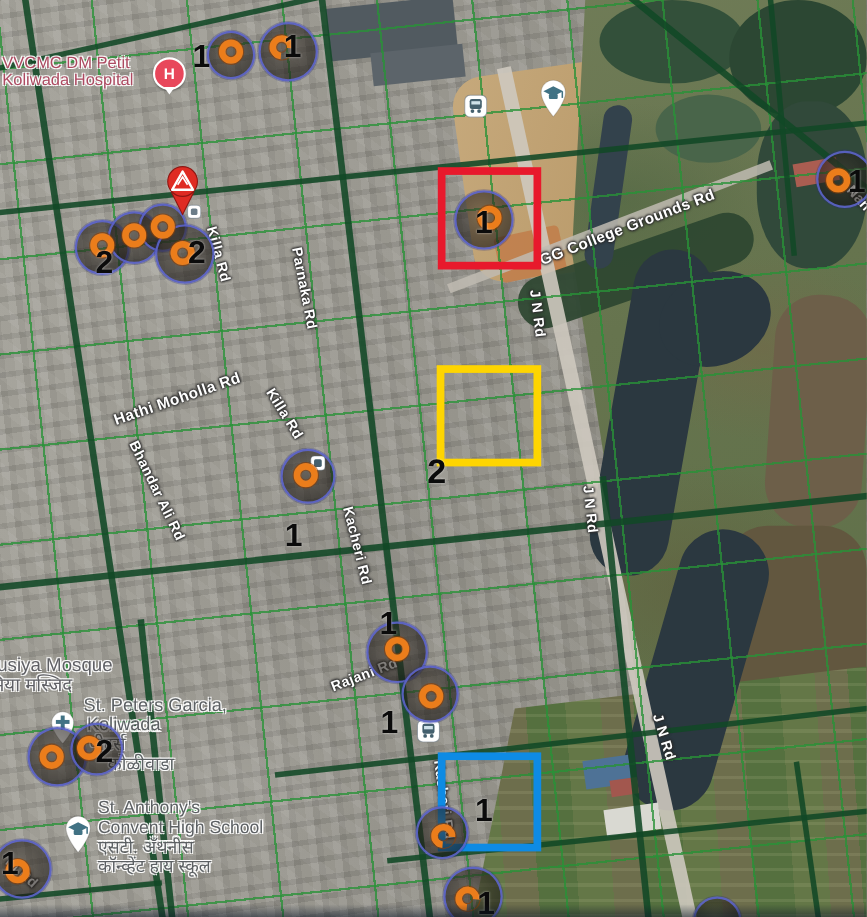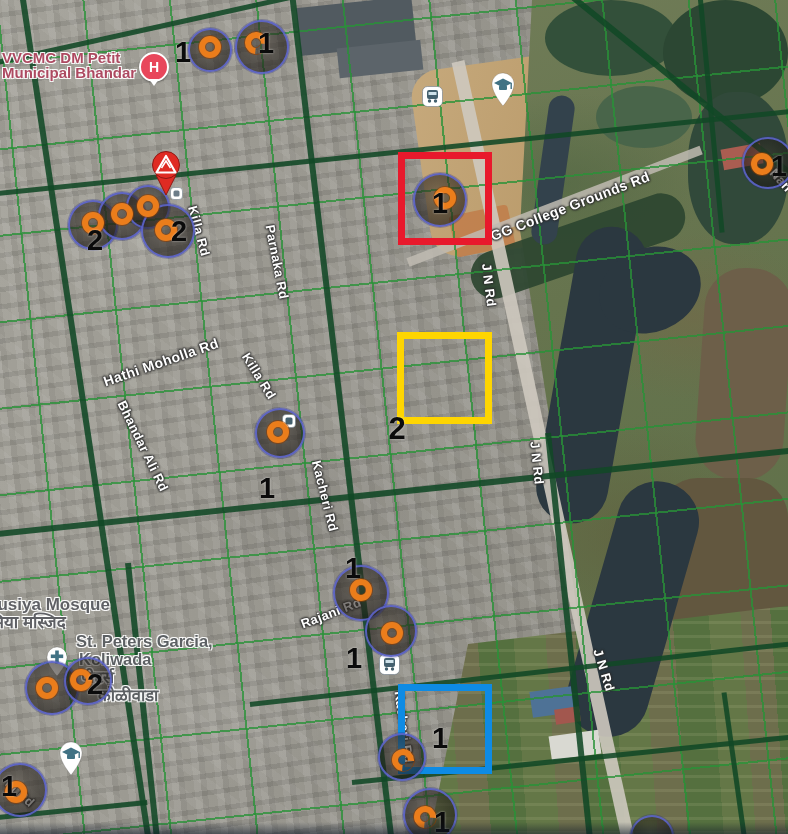--- a/index.html
+++ b/index.html
@@ -18,21 +18,21 @@
         linear-gradient(100deg,#a3a199 0%,#98968e 45%,#8f8d85 75%,#8a887f 100%);}
   .patch{z-index:2;}
   .roadband{z-index:2;transform-origin:0 50%;}
   .water{z-index:2;background:#2b3840;}
   .grid{z-index:3;}
   .link{z-index:4;transform-origin:0 50%;background:rgba(17,72,38,.88);}
   .rlabel{z-index:5;color:#fff;font-weight:700;font-size:13px;letter-spacing:.4px;white-space:nowrap;
           transform-origin:center;
           text-shadow:0 1px 2px rgba(45,45,45,.95),0 -1px 2px rgba(45,45,45,.95),1px 0 2px rgba(45,45,45,.95),-1px 0 2px rgba(45,45,45,.95);}
   .sq{z-index:6;background:transparent;}
-  .poi{z-index:7;white-space:nowrap;font-weight:700;
+  .poi{z-index:7;white-space:nowrap;font-weight:400;
        text-shadow:-1px -1px 0 rgba(255,255,255,.9),1px -1px 0 rgba(255,255,255,.9),-1px 1px 0 rgba(255,255,255,.9),1px 1px 0 rgba(255,255,255,.9);}
   .picon{z-index:7;}
   .mkr{z-index:8;border-radius:50%;transform:translate(-50%,-50%);
        background:radial-gradient(circle at 45% 40%, rgba(62,54,46,.52), rgba(18,16,14,.68));
        border:2px solid rgba(96,104,215,.85);box-shadow:0 0 0 1px rgba(40,45,130,.3);}
   .mglyph{z-index:9;}
   .odot{z-index:10;width:10px;height:10px;border:6px solid #eb7d1b;border-radius:50%;
         transform:translate(-50%,-50%);
         box-shadow:0 0 0 1px rgba(145,62,0,.6), inset 0 0 0 1px rgba(145,62,0,.6);}
   .odot.gap{border-bottom-color:transparent;transform:translate(-50%,-50%) rotate(-40deg);}
@@ -128,31 +128,37 @@
   <div class="abs rlabel" style="left:331px;top:613px;transform:translate(-50%,-50%) rotate(-21deg);">Rajani Rd</div>
   <div class="abs rlabel" style="left:781px;top:180px;transform:translate(-50%,-50%) rotate(48deg);">Nan</div>
   <div class="abs rlabel" style="left:20px;top:793px;transform:translate(-50%,-50%) rotate(42deg);">ni Rd</div>
 
   <div class="abs sq" style="left:398px;top:152px;width:80px;height:79px;border:7px solid #e8192c;"></div>
   <div class="abs sq" style="left:397px;top:332px;width:81px;height:78px;border:7px solid #fed501;"></div>
   <div class="abs sq" style="left:398px;top:684px;width:80px;height:76px;border:7px solid #0e8be4;"></div>
 
   <div class="abs poi" style="left:2px;top:50px;color:#ad4a61;font-size:15px;line-height:15px;">
     <div>VVCMC DM Petit</div>
-    <div>Municipal Bhandar</div>
+    <div>Koliwada Hospital</div>
   </div>
   <div class="abs poi" style="left:-12px;top:596px;color:#5f6065;font-size:17px;line-height:18px;">
     <div>ausiya Mosque</div>
     <div class="hi">सिया मस्जिद</div>
   </div>
   <div class="abs poi" style="left:76px;top:632px;color:#5c6063;font-size:16.5px;line-height:18px;">
     <div>St. Peters Garcia,</div>
     <div style="margin-left:3px;">Koliwada</div>
     <div class="hi" style="margin-left:5px;">पीटर्स</div>
     <div class="hi" style="margin-left:22px;">कोळीवाडा</div>
+  </div>
+  <div class="abs poi" style="left:89px;top:726px;color:#5c6063;font-size:16px;line-height:18px;">
+    <div>St. Anthony's</div>
+    <div>Convent High School</div>
+    <div class="hi">एसटी. अँथनीस</div>
+    <div class="hi">कॉन्व्हेंट हाय स्कूल</div>
   </div>
 
   <div class="abs hpin" style="left:139px;top:52px;">
     <span>H</span>
   </div>
   <div class="abs picon" style="left:489px;top:71px;">
     <svg width="28" height="36" viewBox="0 0 28 36">
         <path d="M14 35 C14 35 3 22 3 13 A11 11 0 1 1 25 13 C25 22 14 35 14 35 Z" fill="#fff" stroke="rgba(0,0,0,.15)"></path>
         <polygon points="14,7.5 23,12 14,16.5 5,12" fill="#417284"></polygon>
         <rect x="10" y="14.5" width="8" height="4.5" rx="1" fill="#417284"></rect>

